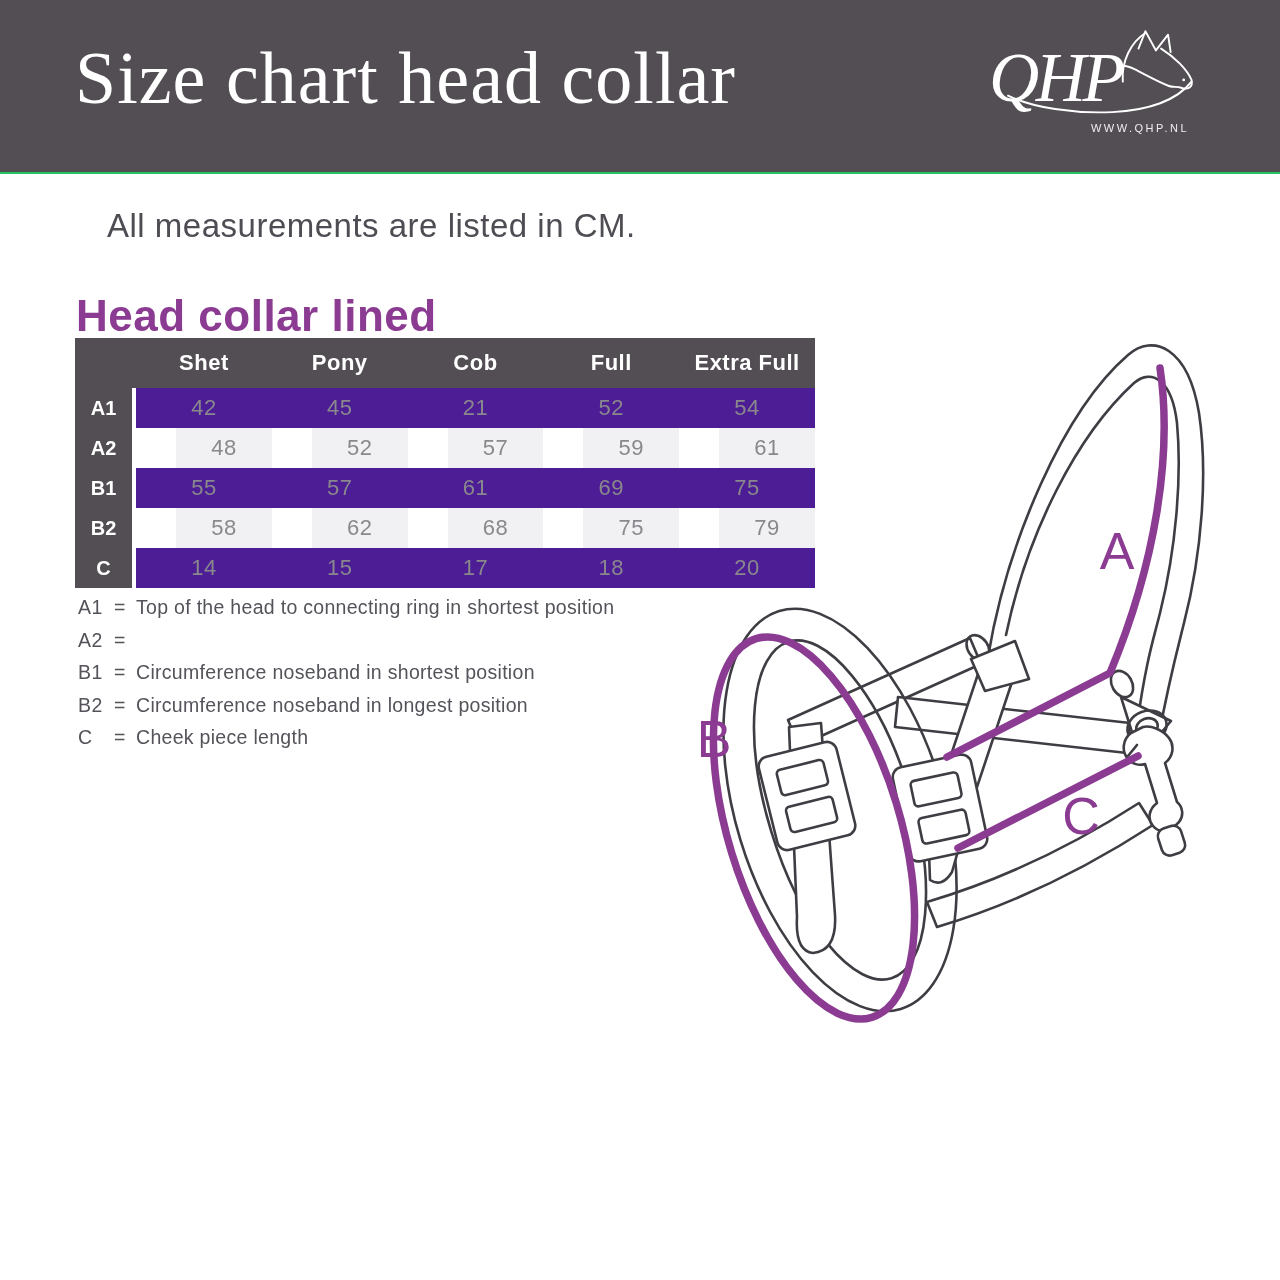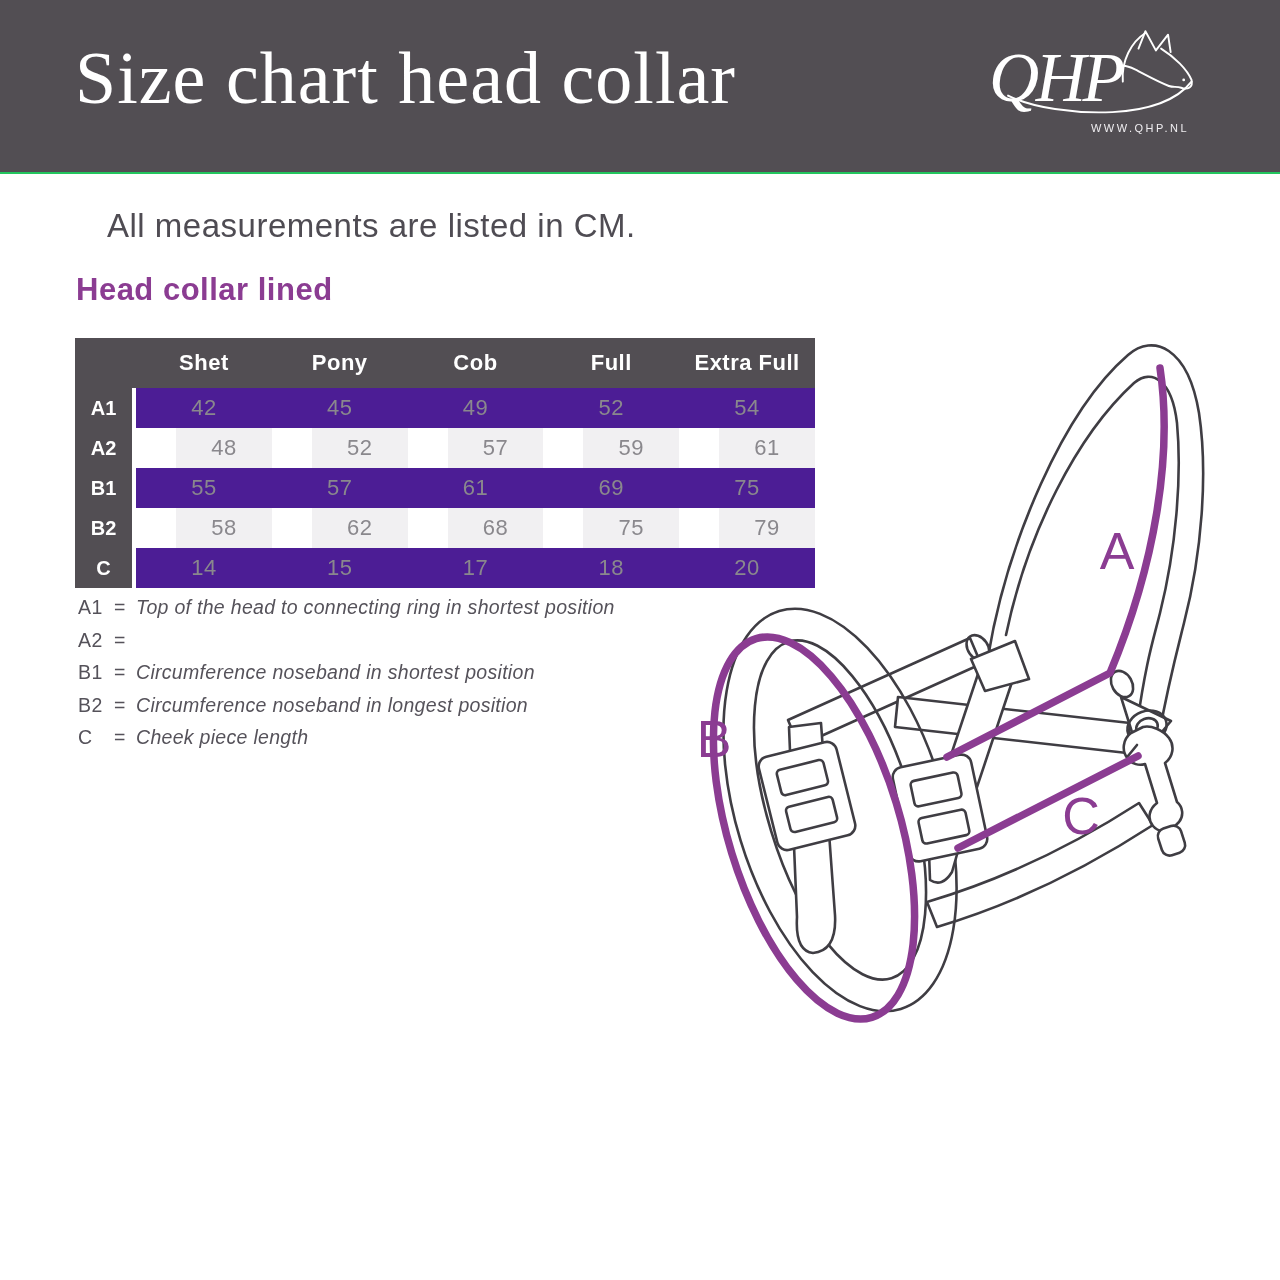--- a/index.html
+++ b/index.html
@@ -8,41 +8,41 @@
   
   .hdr{position:absolute;left:0;top:0;width:1280px;height:172px;background:#524e53;
        border-bottom:2px solid #22c55e;}
   .hdr-title{position:absolute;left:75px;top:36px;font-family:"Liberation Serif",serif;
        font-weight:400;font-size:74px;color:#ffffff;letter-spacing:1px;white-space:nowrap;}
   .logo-svg{position:absolute;left:975px;top:26px;width:240px;height:100px;}
   .logo-url{position:absolute;left:1040px;top:122px;width:200px;text-align:center;
        color:#efedf0;font-size:11px;letter-spacing:2.5px;font-weight:400;}
   
   .intro{position:absolute;left:76px;top:207px;font-size:33px;color:#4f4c53;letter-spacing:0.5px;margin-left:31px;}
-  .section-title{position:absolute;left:76px;top:272px;font-size:31px;font-weight:bold;
+  .section-title{position:absolute;left:76px;top:291px;font-size:44px;font-weight:bold;
        color:#8b3c92;letter-spacing:0.5px;}
   
   .tbl{position:absolute;left:75px;top:338px;width:740px;}
   .thead{display:flex;height:50px;background:#524e53;align-items:center;}
   .thead .spacer{width:61px;flex:none;}
   .thead .th{flex:1;text-align:center;color:#fff;font-size:22px;font-weight:bold;letter-spacing:0.5px;}
   .trow{display:flex;height:40px;}
   .tlabel{width:57px;flex:none;background:#524e53;color:#fff;font-size:20px;font-weight:bold;
        display:flex;align-items:center;justify-content:center;}
   .tgap{width:4px;flex:none;background:#fff;}
   .td{flex:1;display:flex;align-items:center;justify-content:center;
        font-size:22px;color:#8a888d;letter-spacing:0.5px;}
   .row-a .td{background:#4c1d95;}
   .row-b .td{background:#f1f0f2;margin-left:40px;}
   
   .legend{position:absolute;left:78px;top:596px;width:620px;}
   .legend-row{display:flex;align-items:baseline;height:32.5px;font-size:19.5px;color:#55525a;}
   .lkey{width:36px;flex:none;letter-spacing:0.5px;}
   .leq{width:22px;flex:none;}
-  .ldesc{flex:1;letter-spacing:0.3px;white-space:nowrap;font-style:italic;}
+  .ldesc{flex:1;letter-spacing:0.3px;white-space:nowrap;}
   
   .diagram{position:absolute;left:685px;top:325px;width:540px;height:720px;}
   .art{stroke:#3f3d43;stroke-width:2.6;fill:none;stroke-linecap:round;stroke-linejoin:round;}
   .artfill{stroke:#3f3d43;stroke-width:2.6;fill:#ffffff;stroke-linejoin:round;}
   .purple{stroke:#8b3c92;stroke-width:7.5;fill:none;stroke-linecap:round;stroke-linejoin:round;}
   .plabel{font-family:"Liberation Sans",sans-serif;font-size:52px;fill:#8b3c92;text-anchor:middle;}
   .logo-stroke{stroke:#ffffff;stroke-width:2.2;fill:none;stroke-linecap:round;stroke-linejoin:round;}
   .logo-text{font-family:"Liberation Serif",serif;font-style:italic;fill:#ffffff;}
 </style>
 </head>
@@ -78,21 +78,21 @@
       <span class="th">Cob</span>
       <span class="th">Full</span>
       <span class="th">Extra Full</span>
     </div>
 
     <div class="trow row-a">
       <span class="tlabel">A1</span>
       <span class="tgap"></span>
       <span class="td">42</span>
       <span class="td">45</span>
-      <span class="td">49</span>
+      <span class="td">21</span>
       <span class="td">52</span>
       <span class="td">54</span>
     </div>
     <div class="trow row-b">
       <span class="tlabel">A2</span>
       <span class="tgap"></span>
       <span class="td">48</span>
       <span class="td">52</span>
       <span class="td">57</span>
       <span class="td">59</span>

